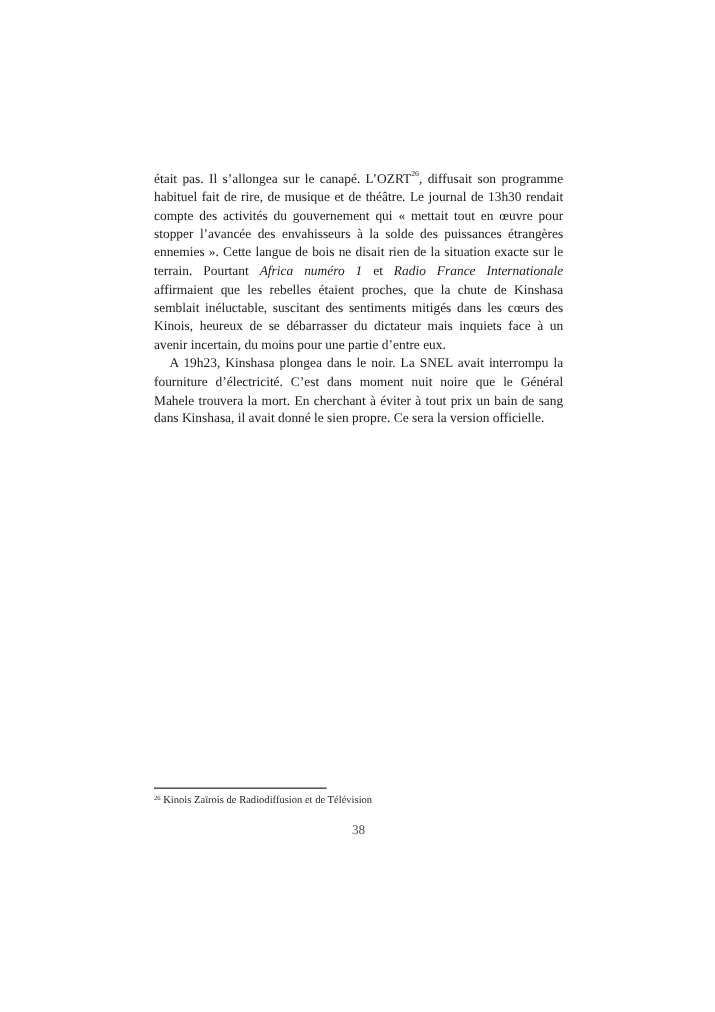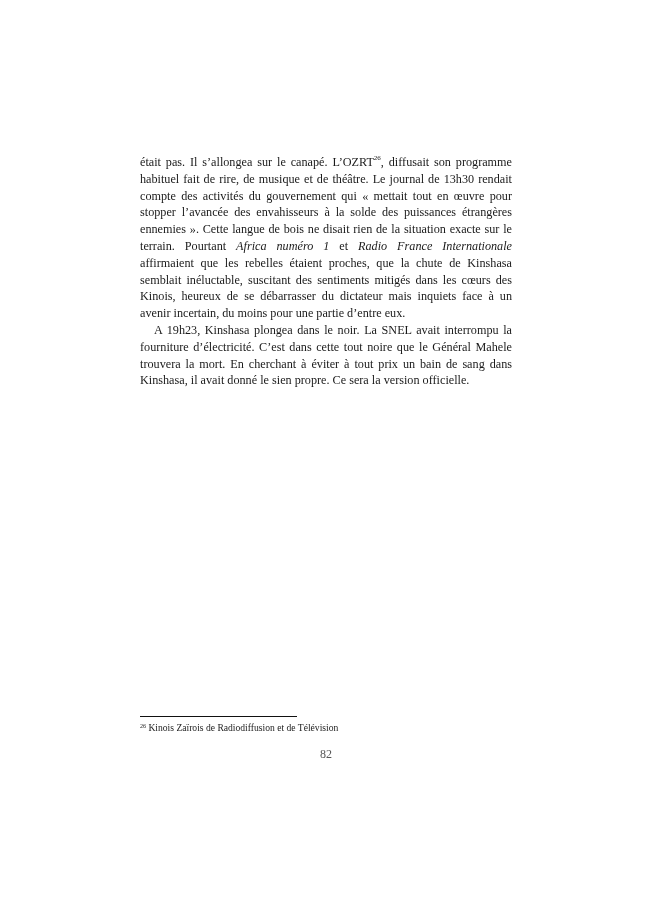--- a/index.html
+++ b/index.html
@@ -29,19 +29,19 @@
     .page-number {
       position: absolute; left: 140px; top: 747px; width: 372px;
       text-align: center; font-size: 12px; color: #555;
     }
   </style>
 </head>
 <body>
 
 <div class="page-body">
   <p><span>était pas. Il s’allongea sur le canapé. L’OZRT</span><sup>26</sup><span>, diffusait son programme habituel fait de rire, de musique et de théâtre. Le journal de 13h30 rendait compte des activités du gouvernement qui « mettait tout en œuvre pour stopper l’avancée des envahisseurs à la solde des puissances étrangères ennemies ». Cette langue de bois ne disait rien de la situation exacte sur le terrain. Pourtant </span><em>Africa numéro 1</em><span> et </span><em>Radio France Internationale</em><span> affirmaient que les rebelles étaient proches, que la chute de Kinshasa semblait inéluctable, suscitant des sentiments mitigés dans les cœurs des Kinois, heureux de se débarrasser du dictateur mais inquiets face à un avenir incertain, du moins pour une partie d’entre eux.</span></p>
-  <p class="indent">A 19h23, Kinshasa plongea dans le noir. La SNEL avait interrompu la fourniture d’électricité. C’est dans cette tout noire que le Général Mahele trouvera la mort. En cherchant à éviter à tout prix un bain de sang dans Kinshasa, il avait donné le sien propre. Ce sera la version officielle.</p>
+  <p class="indent">A 19h23, Kinshasa plongea dans le noir. La SNEL avait interrompu la fourniture d’électricité. C’est dans moment nuit noire que le Général Mahele trouvera la mort. En cherchant à éviter à tout prix un bain de sang dans Kinshasa, il avait donné le sien propre. Ce sera la version officielle.</p>
 </div>
 
 <div class="fn-rule"></div>
 <div class="footnote"><sup>26</sup><span> Kinois Zaïrois de Radiodiffusion et de Télévision</span></div>
 
-<div class="page-number">82</div>
+<div class="page-number">38</div>
 
 </body></html>

